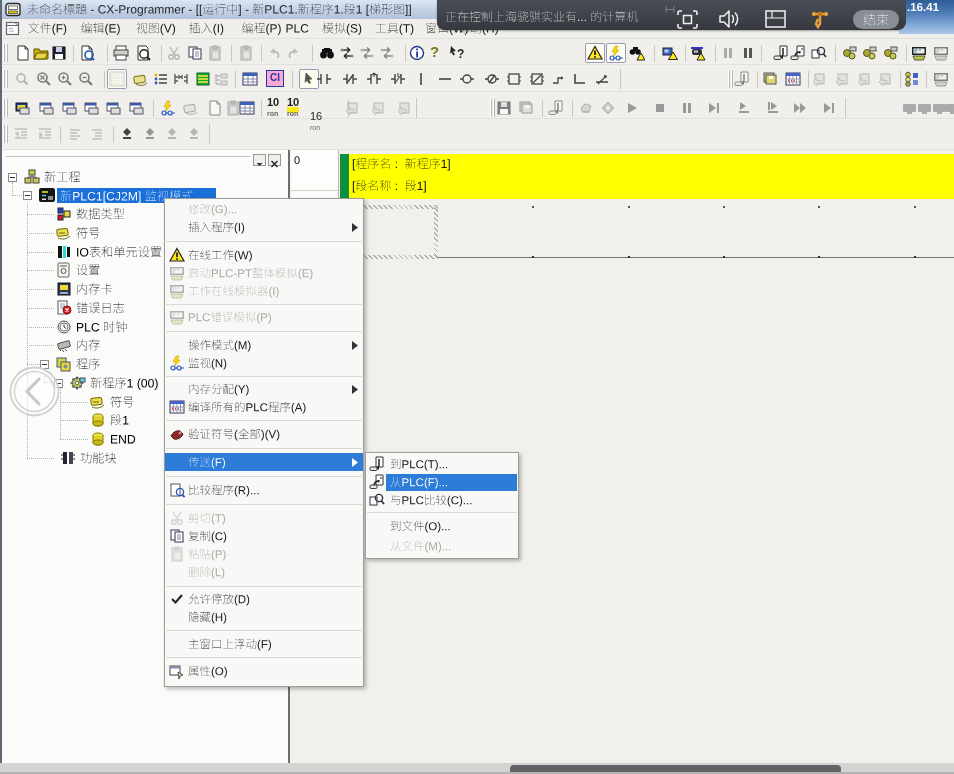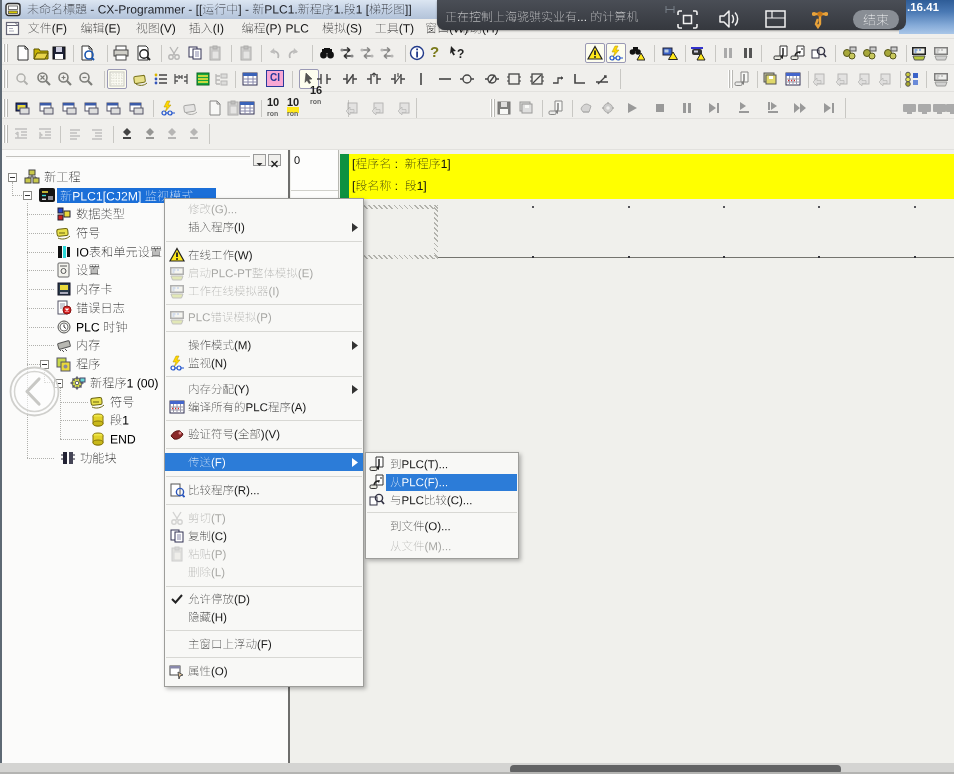--- a/index.html
+++ b/index.html
@@ -637,21 +637,21 @@
       <rect x="5" y="6" width="7" height="8" fill="#dddcd4" stroke="#999"></rect>
     </svg>
     <svg class="ico" style="left:239px;top:100px" width="16" height="16" viewBox="0 0 16 16">
       <rect x="1" y="2" width="14" height="12" fill="#fff" stroke="#335"></rect>
       <rect x="1" y="2" width="14" height="3" fill="#3a62b8"></rect>
       <path d="M1 8h14M1 11h14M6 5v9M11 5v9" stroke="#88a"></path>
     </svg>
     <div class="abs sep" style="left:261px;top:100px"></div>
     <div class="abs" style="left:267px;top:97px;font-size:11px;font-weight:bold;color:#222;line-height:10px">10<br><span style="font-size:7px;color:#666">ron</span></div>
     <div class="abs" style="left:287px;top:97px;font-size:11px;font-weight:bold;color:#222;line-height:10px;background:linear-gradient(#ffe81a,#ffe81a) 0 60%/14px 6px no-repeat">10<br><span style="font-size:7px;color:#666">ron</span></div>
-    <div class="abs" style="left:310px;top:85px;font-size:11px;font-weight:bold;color:#222;line-height:10px">16<br><span style="font-size:7px;color:#666">ron</span></div>
+    <div class="abs" style="left:310px;top:111px;font-size:11px;font-weight:normal;color:#222;line-height:10px">16<br><span style="font-size:7px;color:#666">ron</span></div>
     <div class="abs sep" style="left:348px;top:100px"></div>
     <svg class="ico dis" style="left:344px;top:100px" width="16" height="16" viewBox="0 0 16 16">
       <rect x="4" y="3" width="9" height="10" fill="#d8d8d2" stroke="#888"></rect>
       <path d="M2 11l4-4v2.5h4v3H6V15z" fill="#ffd800" stroke="#a08000" stroke-width=".6"></path>
     </svg>
     <svg class="ico dis" style="left:370px;top:100px" width="16" height="16" viewBox="0 0 16 16">
       <rect x="4" y="3" width="9" height="10" fill="#d8d8d2" stroke="#888"></rect>
       <path d="M2 11l4-4v2.5h4v3H6V15z" fill="#ffd800" stroke="#a08000" stroke-width=".6"></path>
     </svg>
     <svg class="ico dis" style="left:396px;top:100px" width="16" height="16" viewBox="0 0 16 16">

